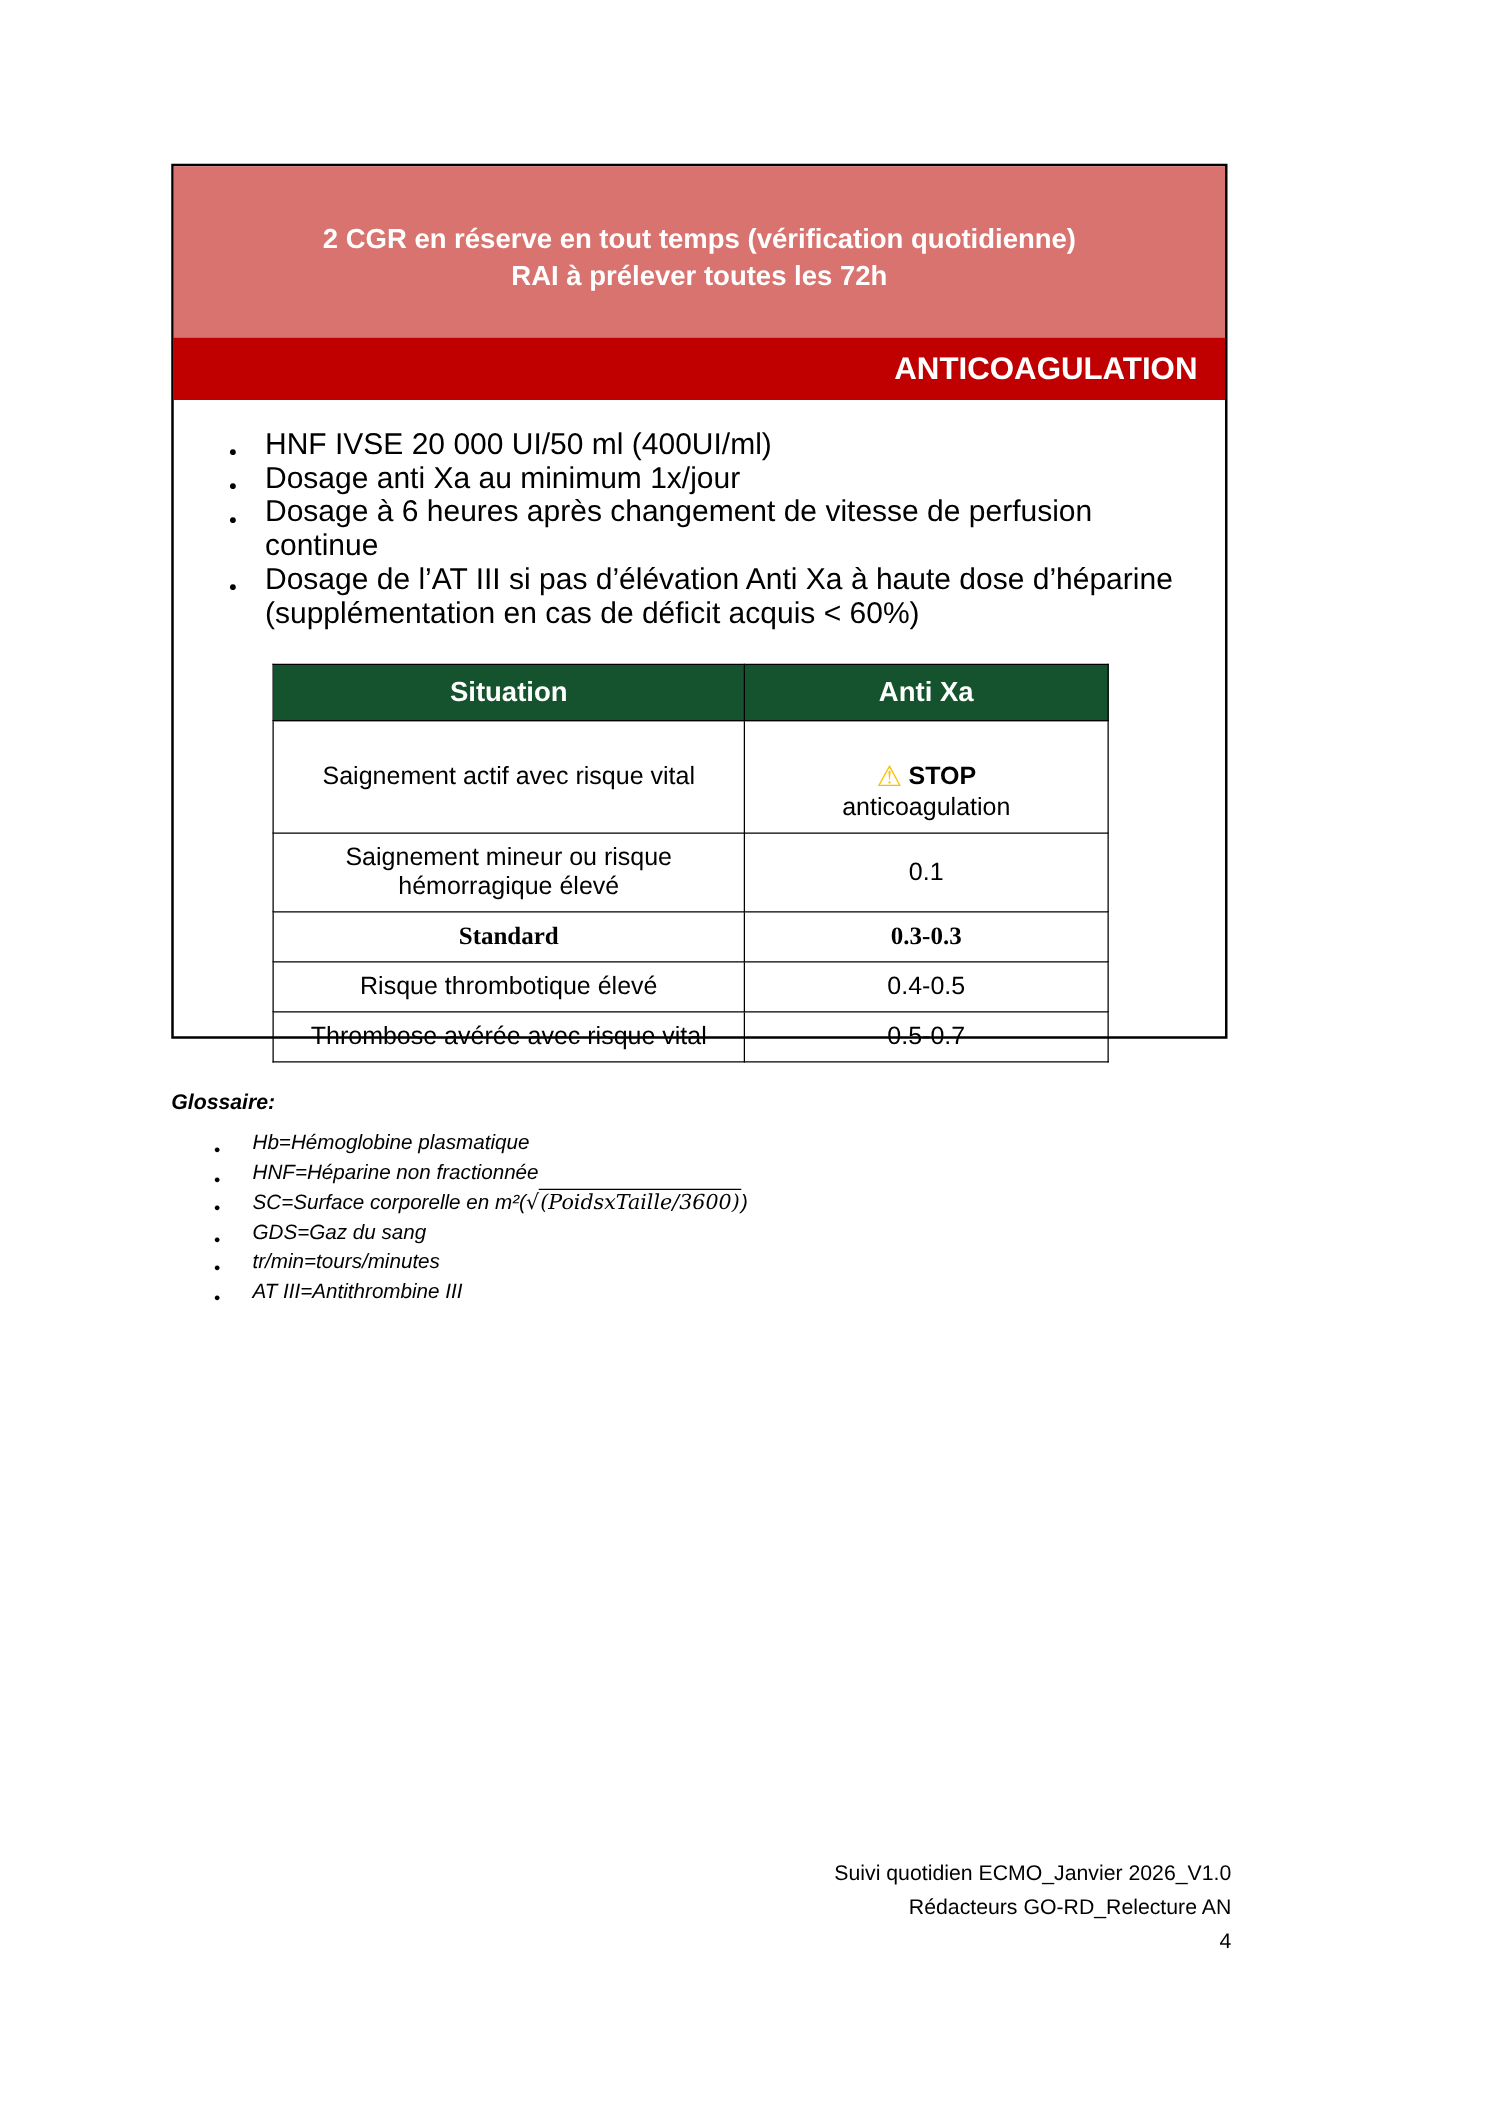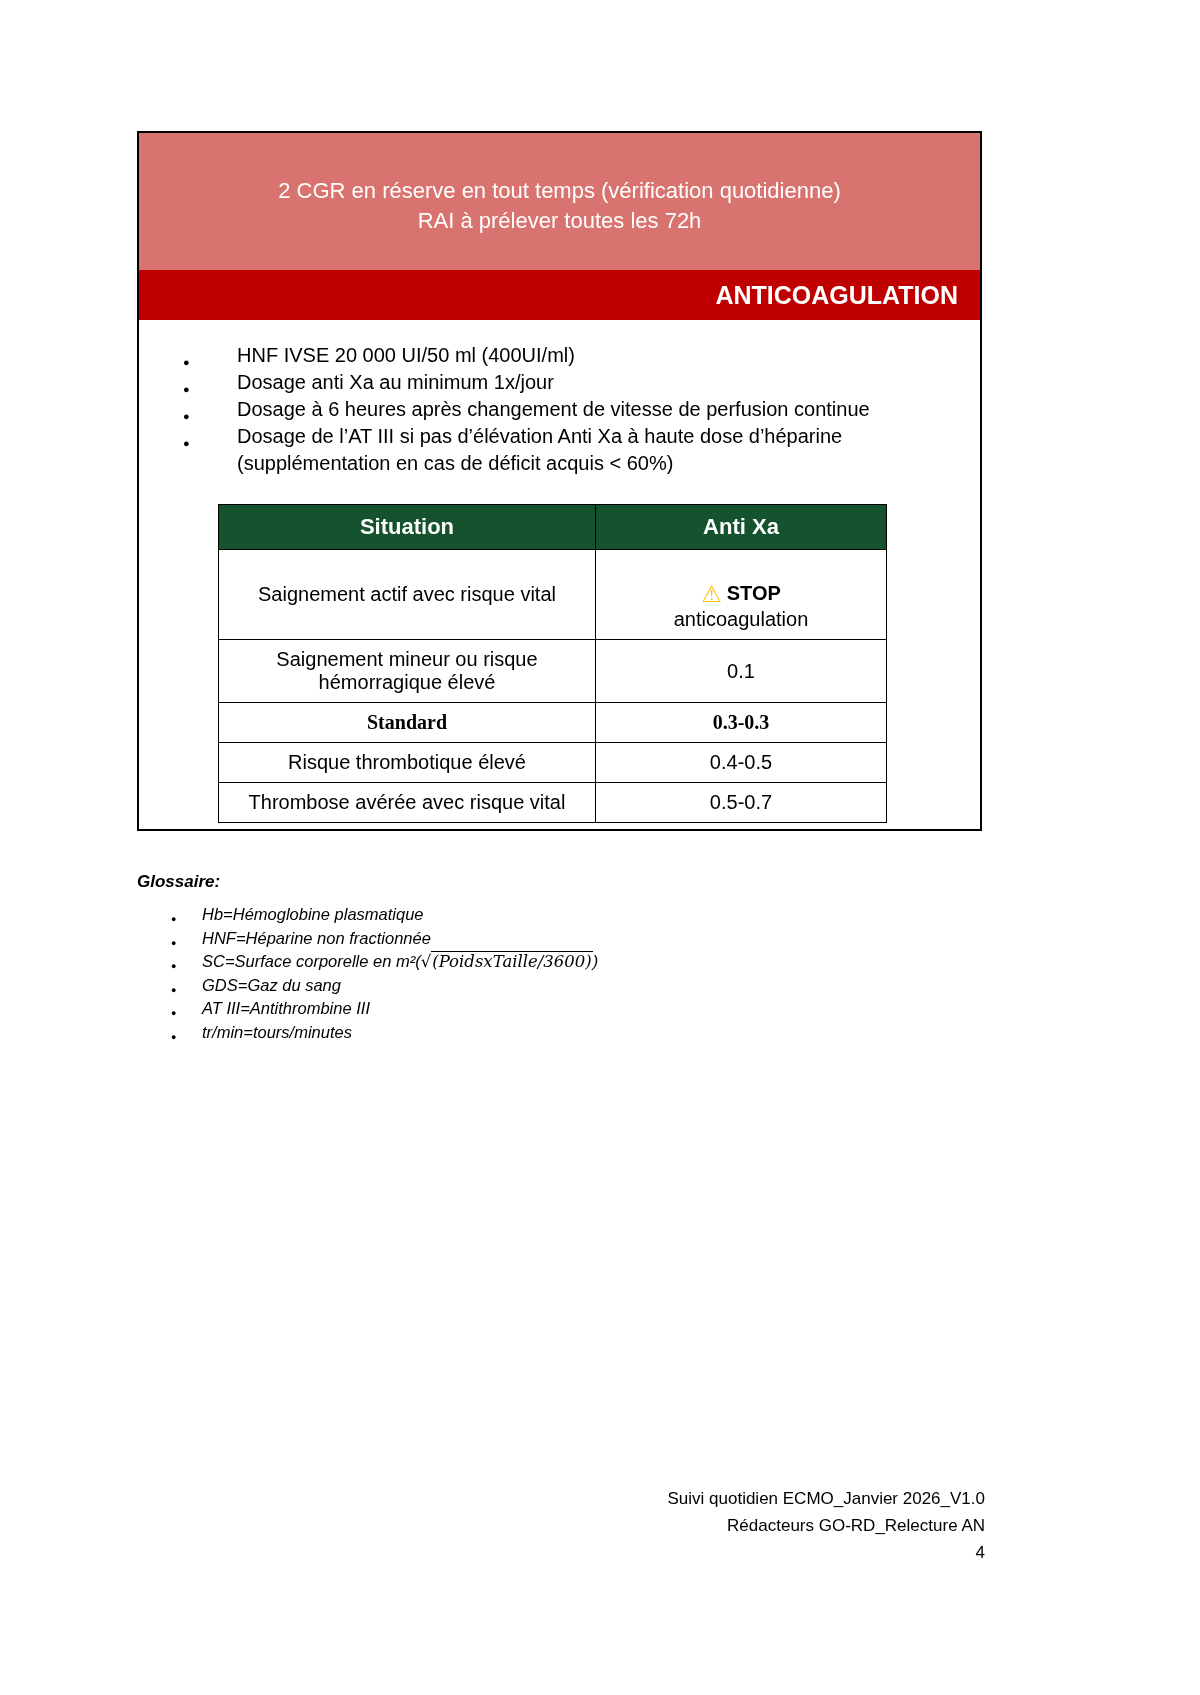--- a/index.html
+++ b/index.html
@@ -12,37 +12,37 @@
   .page { position:relative; width:1200px; height:1695px; background:#fff; overflow:hidden; }
 
   
   .main-box {
     position:absolute; left:137px; top:131px;
     width:845px; height:700px;
     border:2px solid #000; background:#fff;
   }
   .banner {
     background:#d9736f; color:#fff;
-    text-align:center; font-weight:normal;
+    text-align:center; font-weight:bold;
     font-size:22px; line-height:30px;
     padding:43px 30px 34px 30px;
     height:137px;
   }
   .red-band {
     background:#c00000; color:#fff;
     text-align:right; font-weight:bold;
     font-size:25px; line-height:28px;
     padding:11px 22px;
     height:50px;
   }
 
   ul.main-bullets { list-style:none; margin:22px 24px 0 0; }
   ul.main-bullets li {
-    position:relative; padding-left:98px;
-    font-size:20px; line-height:27px;
+    position:relative; padding-left:73px;
+    font-size:24px; line-height:27px;
     white-space:pre-line;
   }
   ul.main-bullets li::before {
     content:"●"; position:absolute; left:44px; top:7px;
     font-size:11px;
   }
 
   
   table.data-table {
     border-collapse:collapse;
@@ -165,22 +165,22 @@
 
   <div class="glossary">
     <div class="glossary-title">Glossaire:</div>
     <ul class="glossary-list">
       <li>Hb=Hémoglobine plasmatique</li>
       <li>HNF=Héparine non fractionnée</li>
       <li>
         <span>SC=Surface corporelle en m²(</span><span class="formula"><span class="sqrt-sign">√</span><span class="radicand">(PoidsxTaille/3600)</span></span><span>)</span>
       </li>
       <li>GDS=Gaz du sang</li>
+      <li>tr/min=tours/minutes</li>
       <li>AT III=Antithrombine III</li>
-      <li>tr/min=tours/minutes</li>
     </ul>
   </div>
 
   <div class="footer">
     <div>Suivi quotidien ECMO_Janvier 2026_V1.0</div>
     <div>Rédacteurs GO-RD_Relecture AN</div>
     <div>4</div>
   </div>
 
 </div>

